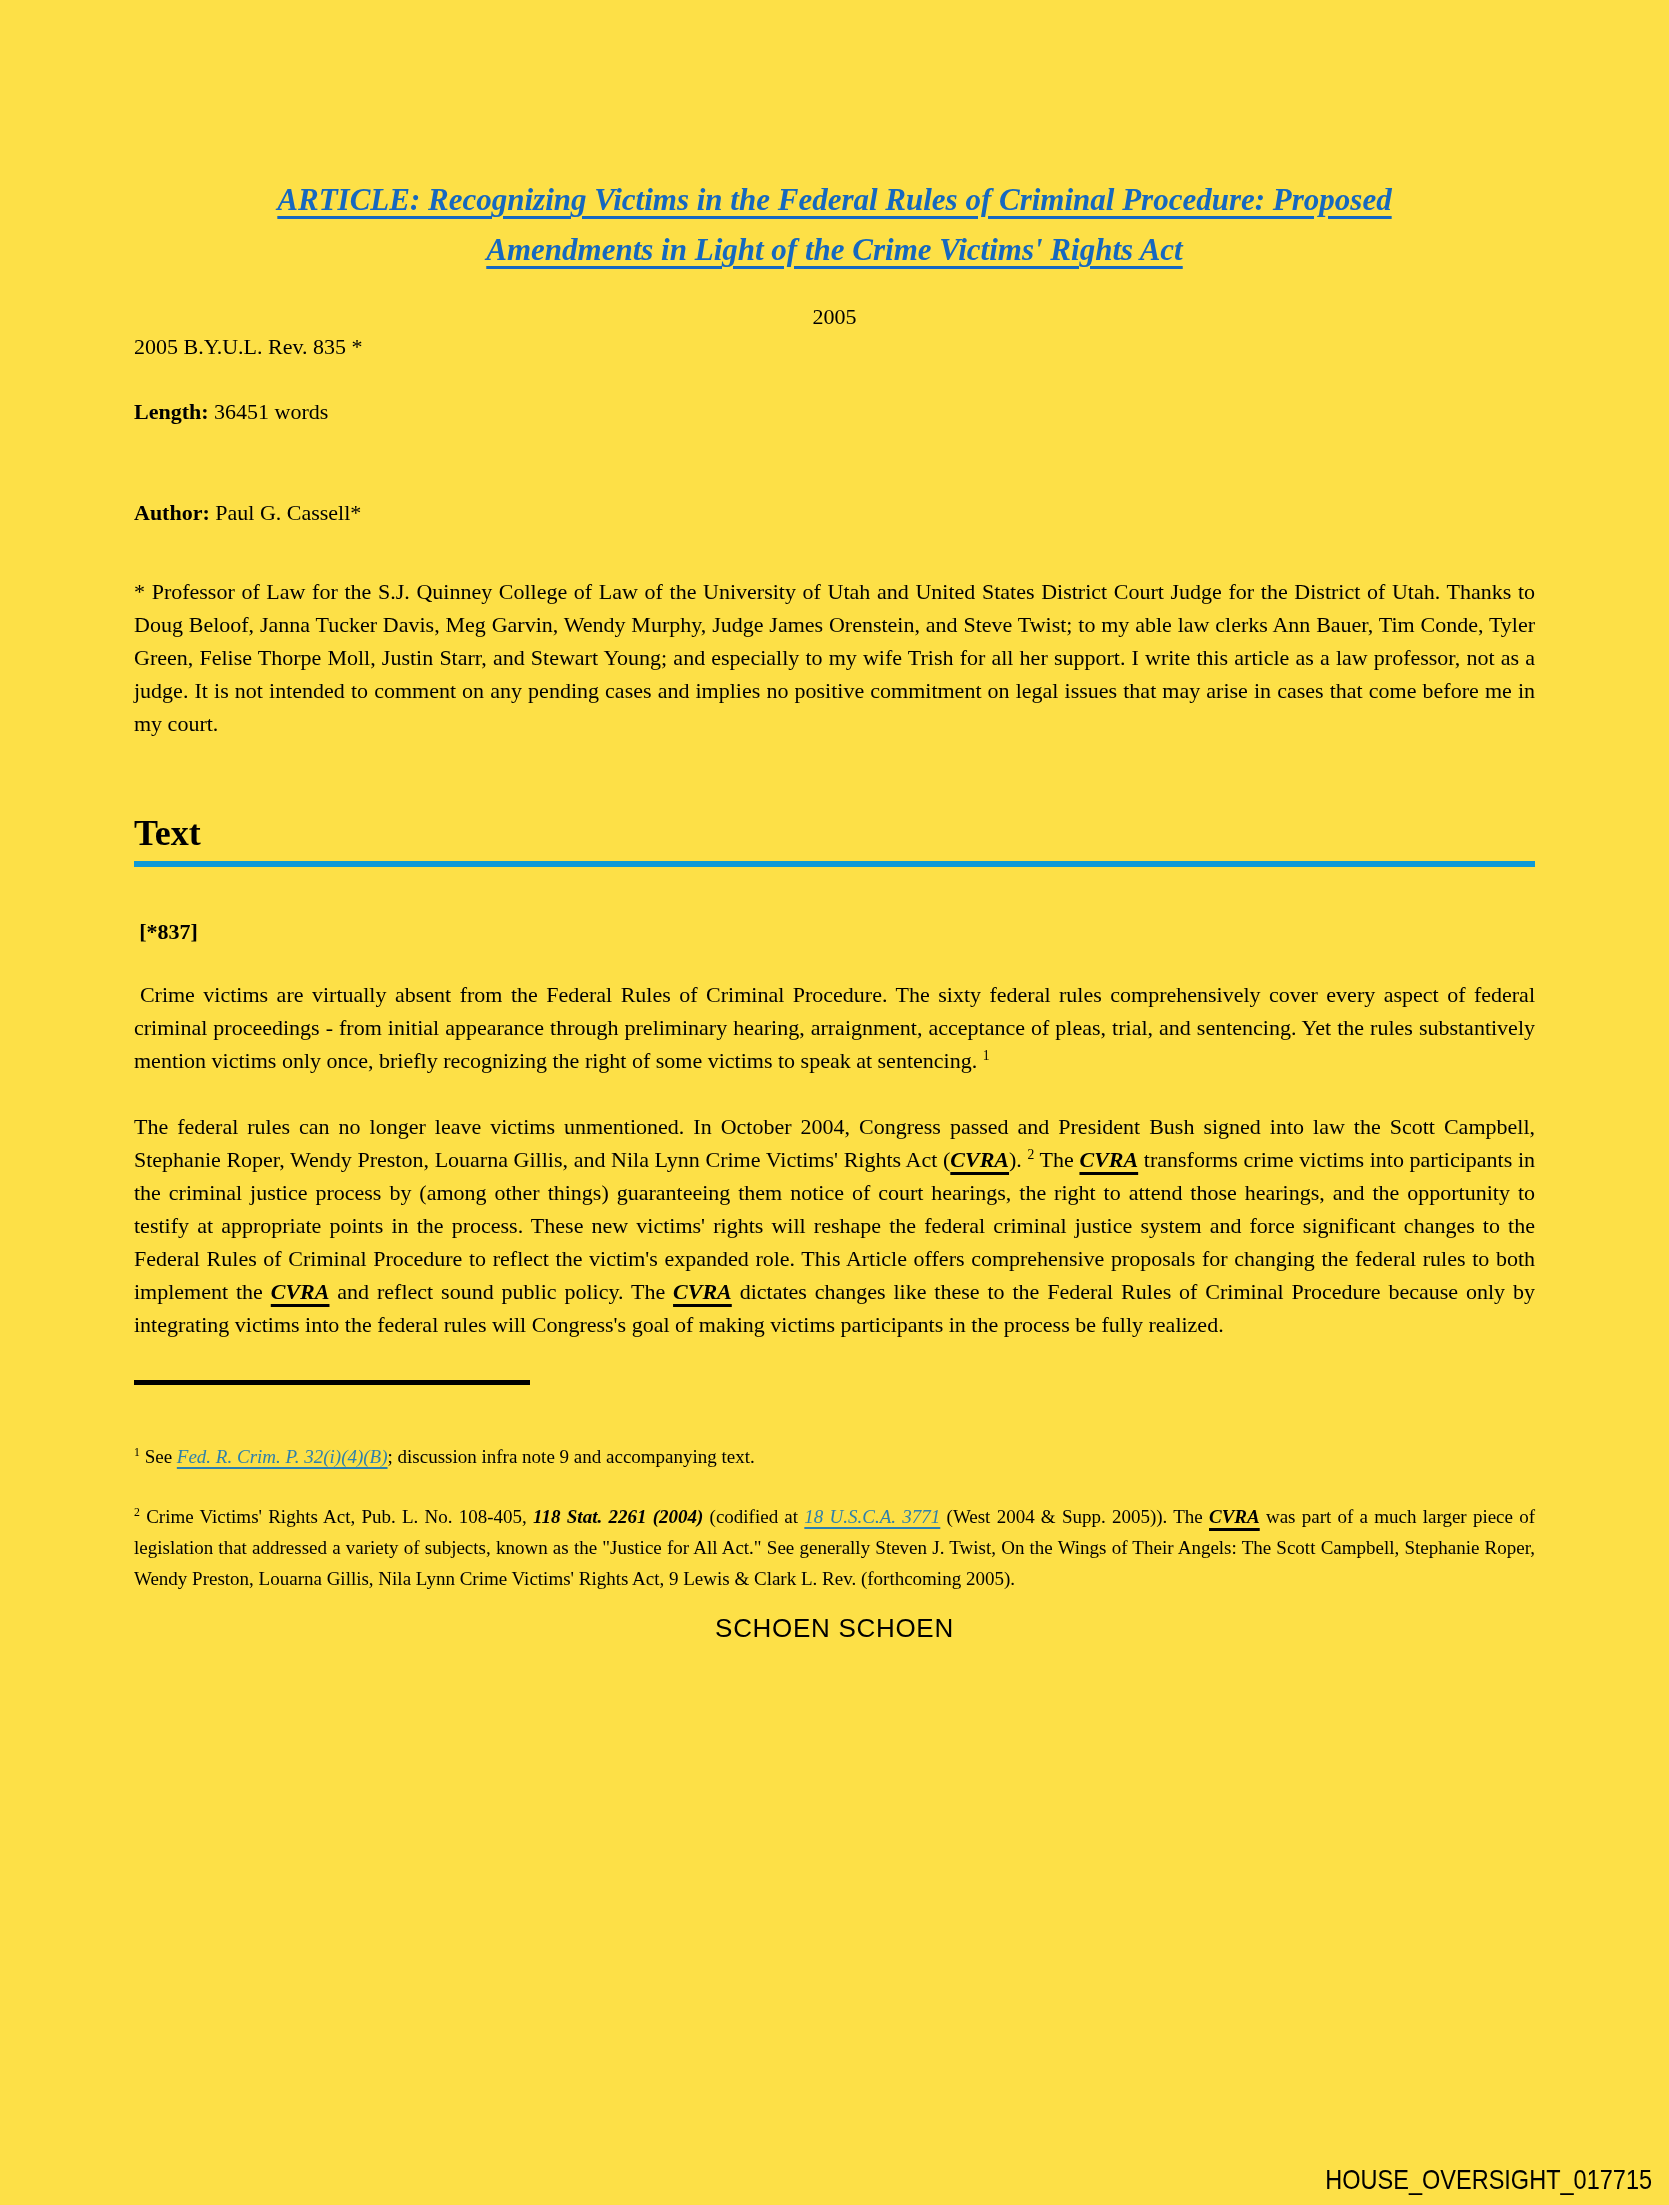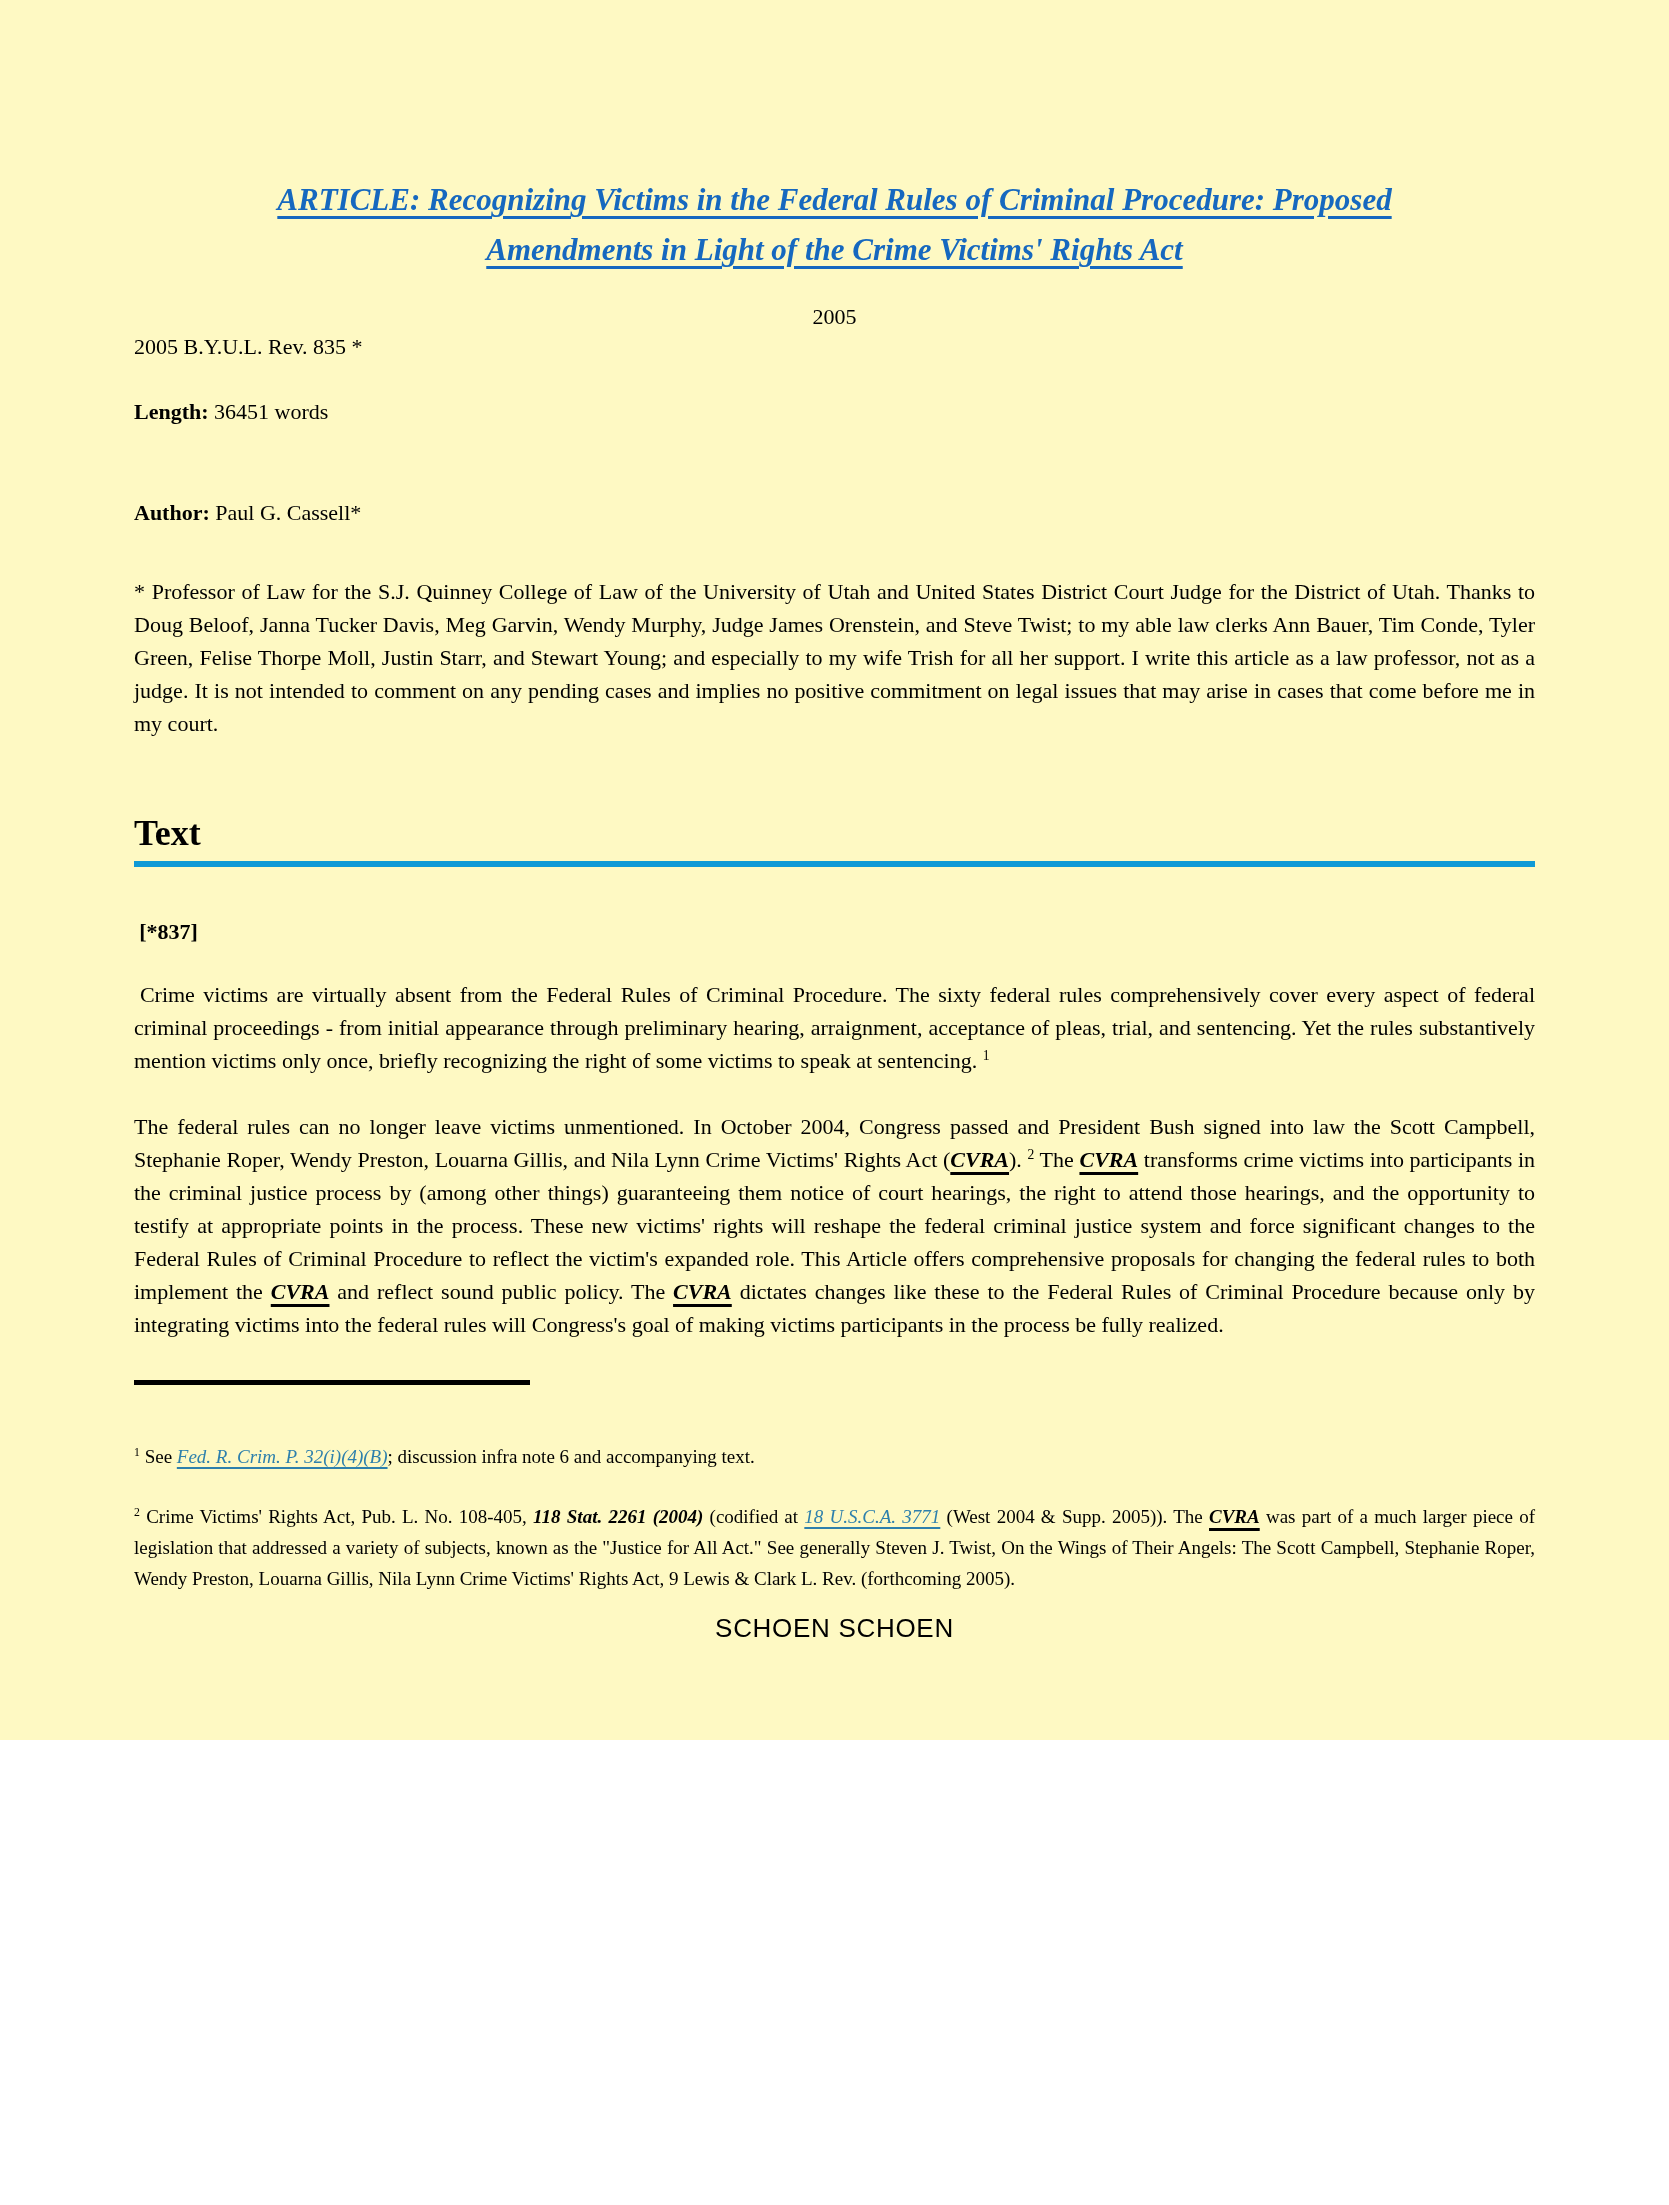--- a/index.html
+++ b/index.html
@@ -5,22 +5,22 @@
   :root{
     --title_blue:#1668BF;
     --rule_blue:#0F9AD6;
     --link_teal:#2E80AC;
   }
   *{margin:0;padding:0;box-sizing:border-box;}
   html,body{background:#fff;}
   .sheet{
     position:relative;
     width:1669px;
-    height:1740px;
-    background:#fef9c3;
+    height:2205px;
+    background:#fde047;
     font-family:"Liberation Serif", serif;
     color:#000;
     overflow:hidden;
   }
   .content{
     width:1401px;
     margin:0 auto;
   }
   
   .title-block{
@@ -170,21 +170,21 @@
     <div class="page-marker">[*837]</div>
 
 
     <div class="para indent-first"><span>Crime victims are virtually absent from the Federal Rules of Criminal Procedure. The sixty federal rules comprehensively cover every aspect of federal criminal proceedings - from initial appearance through preliminary hearing, arraignment, acceptance of pleas, trial, and sentencing. Yet the rules substantively mention victims only once, briefly recognizing the right of some victims to speak at sentencing. </span><span class="s-sup">1</span></div>
 
     <div class="para"><span>The federal rules can no longer leave victims unmentioned. In October 2004, Congress passed and President Bush signed into law the Scott Campbell, Stephanie Roper, Wendy Preston, Louarna Gillis, and Nila Lynn Crime Victims' Rights Act (</span><span class="s-b s-i s-u">CVRA</span><span>). </span><span class="s-sup">2</span><span> The </span><span class="s-b s-i s-u">CVRA</span><span> transforms crime victims into participants in the criminal justice process by (among other things) guaranteeing them notice of court hearings, the right to attend those hearings, and the opportunity to testify at appropriate points in the process. These new victims' rights will reshape the federal criminal justice system and force significant changes to the Federal Rules of Criminal Procedure to reflect the victim's expanded role. This Article offers comprehensive proposals for changing the federal rules to both implement the </span><span class="s-b s-i s-u">CVRA</span><span> and reflect sound public policy. The </span><span class="s-b s-i s-u">CVRA</span><span> dictates changes like these to the Federal Rules of Criminal Procedure because only by integrating victims into the federal rules will Congress's goal of making victims participants in the process be fully realized.</span></div>
 
 
     <div class="fn-separator"></div>
 
-    <div class="footnote fn1"><span class="s-sup">1</span><span> See </span><span class="s-i s-u s-link">Fed. R. Crim. P. 32(i)(4)(B)</span><span>; discussion infra note 6 and accompanying text.</span></div>
+    <div class="footnote fn1"><span class="s-sup">1</span><span> See </span><span class="s-i s-u s-link">Fed. R. Crim. P. 32(i)(4)(B)</span><span>; discussion infra note 9 and accompanying text.</span></div>
 
     <div class="footnote fn2"><span class="s-sup">2</span><span> Crime Victims' Rights Act, Pub. L. No. 108-405, </span><span class="s-b s-i">118 Stat. 2261 (2004)</span><span> (codified at </span><span class="s-i s-u s-link">18 U.S.C.A. 3771</span><span> (West 2004 &amp; Supp. 2005)). The </span><span class="s-b s-i s-u">CVRA</span><span> was part of a much larger piece of legislation that addressed a variety of subjects, known as the "Justice for All Act." See generally Steven J. Twist, On the Wings of Their Angels: The Scott Campbell, Stephanie Roper, Wendy Preston, Louarna Gillis, Nila Lynn Crime Victims' Rights Act, 9 Lewis &amp; Clark L. Rev. (forthcoming 2005).</span></div>
 
     <div class="footer-name">SCHOEN SCHOEN</div>
 
   </div>
 
   <div class="bates">HOUSE_OVERSIGHT_017715</div>
 </div>
 

